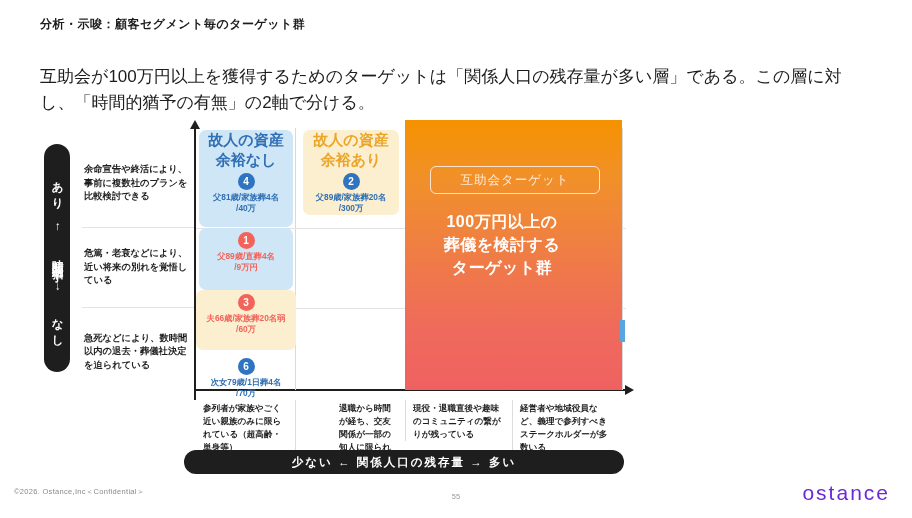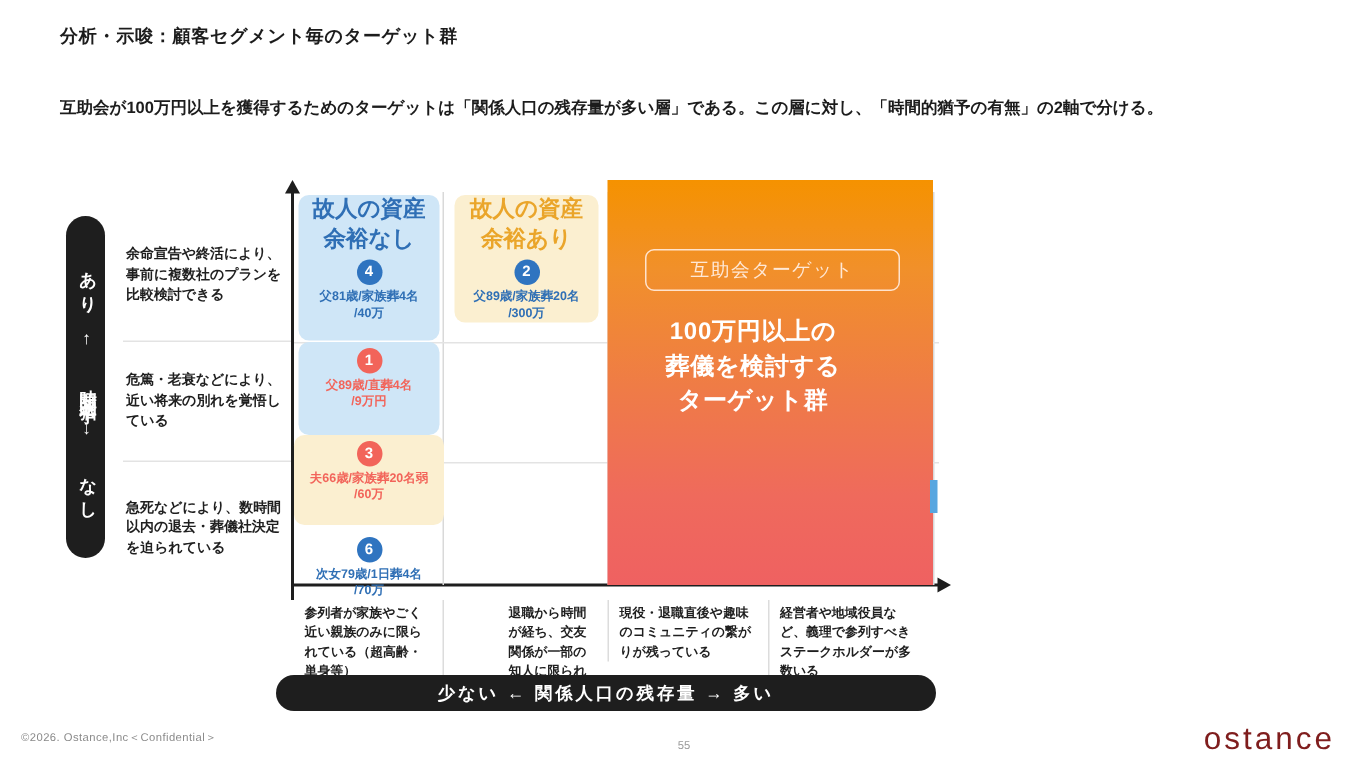--- a/index.html
+++ b/index.html
@@ -10,21 +10,21 @@
     color:#1a1a1a;
   }
 
   
   #slide-title{
     position:absolute;left:40px;top:16px;
     font-size:12px;font-weight:bold;letter-spacing:.5px;color:#1c1c1c;
   }
   #lead-text{
     position:absolute;left:40px;top:64px;width:830px;
-    font-size:11px;font-weight:bold;line-height:1.55;color:#1c1c1c;
+    font-size:17px;font-weight:normal;line-height:1.55;color:#1c1c1c;
   }
 
   
   #matrix{position:absolute;left:0;top:118px;width:912px;height:330px;}
 
   
   #y-axis-pill{
     position:absolute;left:44px;top:26px;width:26px;height:228px;
     background:#1e1e1e;border-radius:13px;
     display:flex;align-items:center;justify-content:center;
@@ -119,21 +119,21 @@
     background:#1e1e1e;border-radius:12px;
     display:flex;align-items:center;justify-content:center;
     color:#ffffff;font-size:11.5px;font-weight:bold;letter-spacing:2px;
   }
 
   
   #copyright{position:absolute;left:14px;top:487px;font-size:7.5px;color:#8a8a8a;letter-spacing:.3px;}
   #page-no{position:absolute;left:0;top:492px;width:912px;text-align:center;font-size:7.5px;color:#9a9a9a;}
   #brand-logo{
     position:absolute;right:22px;top:481px;
-    font-size:21px;letter-spacing:2px;color:#7f1d1d;font-weight:300;
+    font-size:21px;letter-spacing:2px;color:#6d28d9;font-weight:300;
   }
 </style>
 </head>
 <body>
 
 <div id="slide-title">分析・示唆：顧客セグメント毎のターゲット群</div>
 <div id="lead-text">互助会が100万円以上を獲得するためのターゲットは「関係人口の残存量が多い層」である。この層に対し、「時間的猶予の有無」の2軸で分ける。</div>
 
 <div id="matrix">
 

